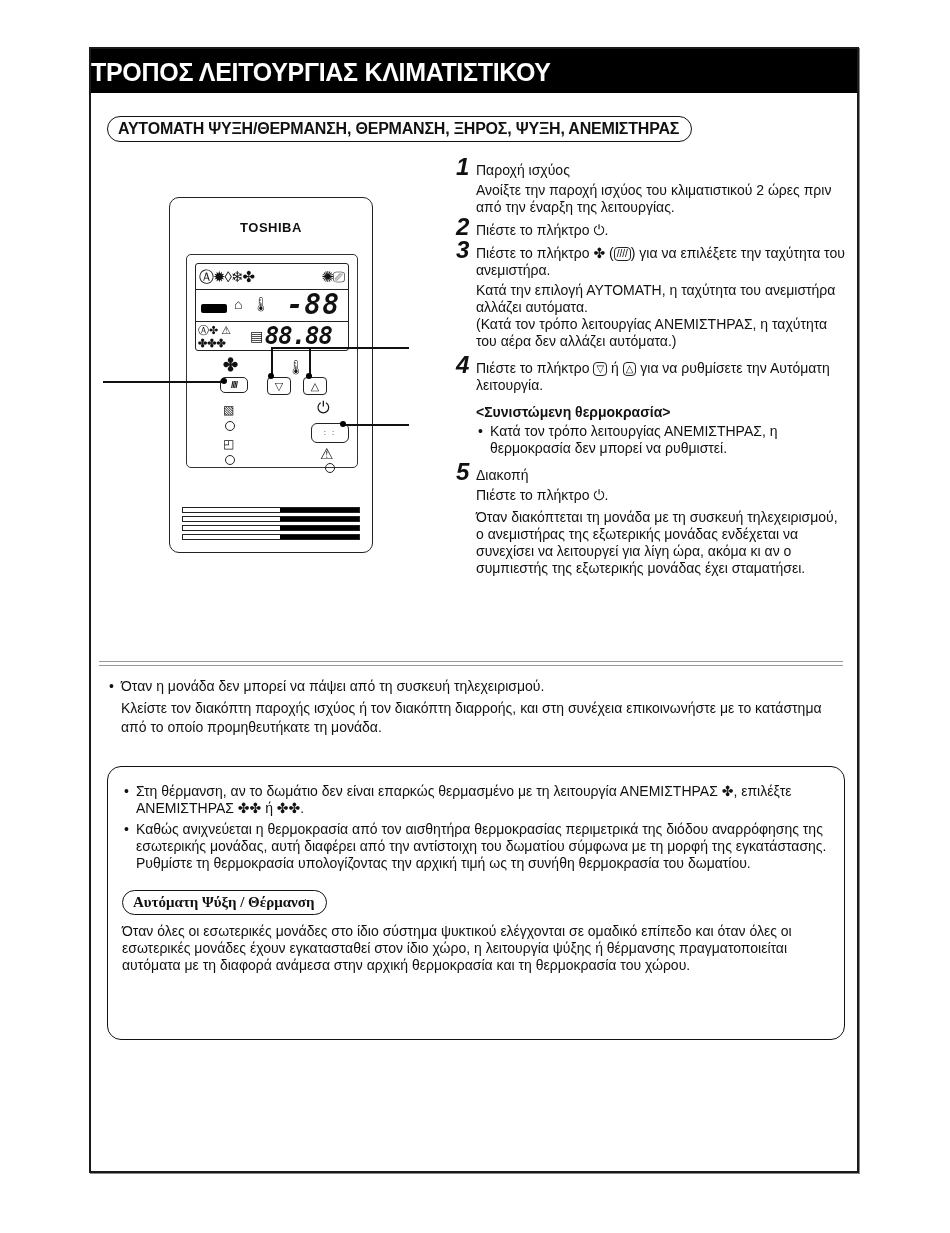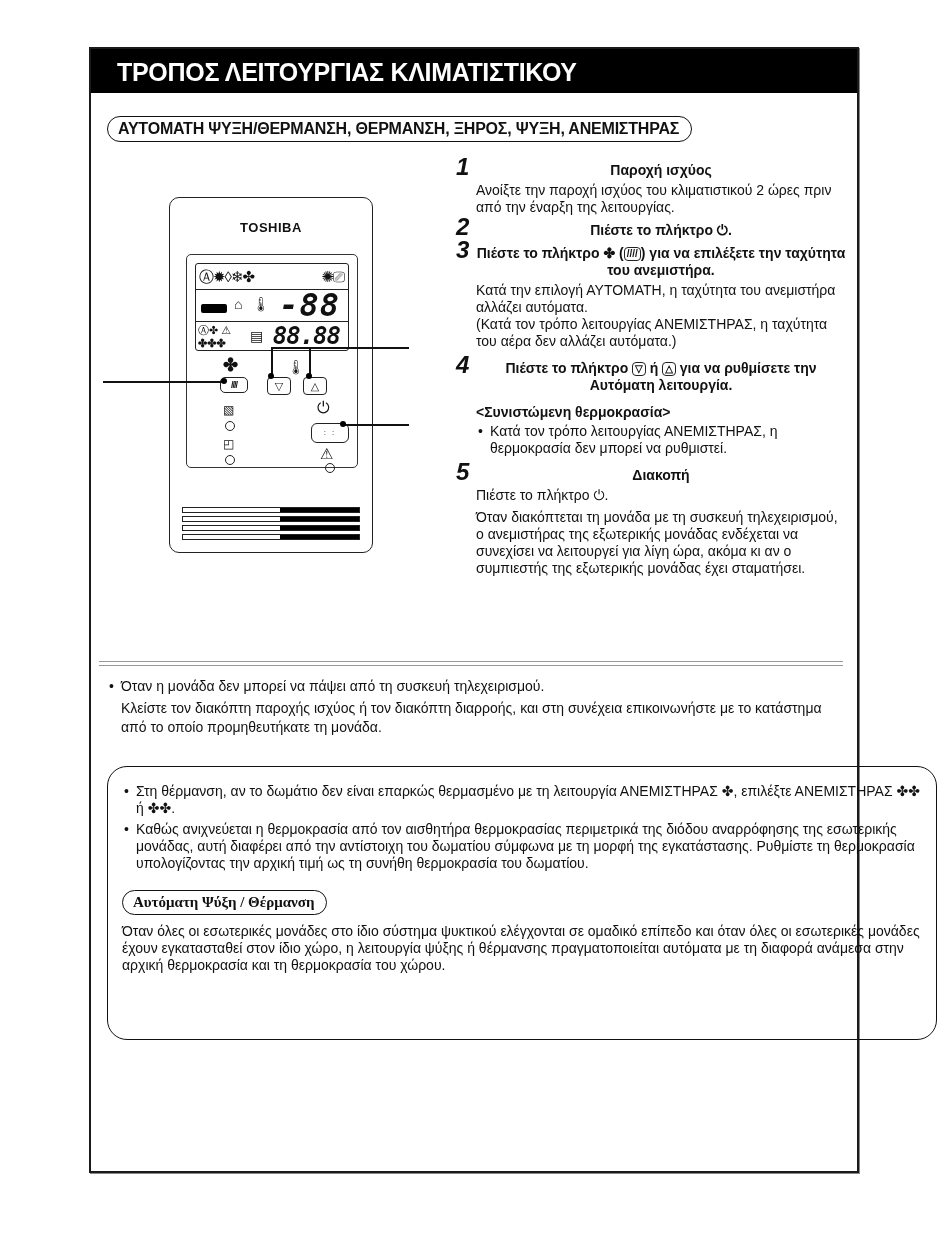--- a/index.html
+++ b/index.html
@@ -6,21 +6,21 @@
   body { width: 950px; height: 1233px; position: relative; font-family: "Liberation Sans", sans-serif; color: #111; }
   .page-frame {
     position: absolute; left: 89px; top: 47px; width: 770px; height: 1126px;
     border: 2px solid #1a1a1a; box-sizing: border-box; background: #fff;
     box-shadow: 1px 1px 0 #888;
   }
   .title-bar {
     position: absolute; left: 0; top: 0; right: 0; height: 44px;
     background: #000; color: #fff;
     font-size: 25px; font-weight: bold; letter-spacing: -0.3px;
-    line-height: 46px; padding-left: 26px;
+    line-height: 46px; padding-left: 0;
   }
   .section-pill {
     position: absolute; left: 16px; top: 67px;
     border: 1.5px solid #111; border-radius: 16px;
     padding: 3px 12px 3px 10px; font-size: 16px; font-weight: bold;
     letter-spacing: -0.2px; white-space: nowrap;
   }
   
   .remote {
     position: absolute; left: 78px; top: 148px; width: 204px; height: 356px;
@@ -31,22 +31,22 @@
     position: absolute; left: 16px; top: 56px; width: 172px; height: 214px;
     border: 1.2px solid #333; border-radius: 5px; box-sizing: border-box;
   }
   .lcd {
     position: absolute; left: 8px; top: 8px; width: 154px; height: 88px;
     border: 1.2px solid #222; border-radius: 3px; box-sizing: border-box;
   }
   .lcd-row1 { position:absolute; left:0; right:0; top:0; height:25px; border-bottom:1px solid #222; font-size:15px; line-height:25px; padding-left:3px; white-space:nowrap; letter-spacing:-1px; }
   .lcd-row2 { position:absolute; left:0; right:0; top:25px; height:32px; border-bottom:1px solid #222; }
   .lcd-row3 { position:absolute; left:0; right:0; top:57px; height:30px; }
-  .seg-big { position:absolute; right:8px; top:0px; font-family:"DejaVu Sans Mono", monospace; font-style:italic; font-weight:bold; font-size:32px; line-height:32px; letter-spacing:1px; }
-  .seg-mid { position:absolute; right:8px; top:1px; font-family:"DejaVu Sans Mono", monospace; font-style:italic; font-weight:bold; font-size:24px; line-height:28px; letter-spacing:-1px; }
+  .seg-big { position:absolute; right:8px; top:0px; font-family:"DejaVu Sans Mono", monospace; font-style:italic; font-weight:bold; font-size:28px; line-height:32px; letter-spacing:1px; }
+  .seg-mid { position:absolute; right:16px; top:1px; font-family:"DejaVu Sans Mono", monospace; font-style:italic; font-weight:bold; font-size:24px; line-height:28px; letter-spacing:-1px; }
   .black-bar { position:absolute; left:5px; top:15px; width:26px; height:9px; background:#000; border-radius:2px; }
   .tiny-ico { position:absolute; font-size:14px; line-height:16px; }
   .btn-fan {
     position:absolute; left:33px; top:122px; width:26px; height:14px;
     border:1.3px solid #222; border-radius:5px; font-size:9px; text-align:center; line-height:14px; font-weight:bold; letter-spacing:-1px;
   }
   .fan-ico { position:absolute; left:36px; top:99px; font-size:18px; font-weight:bold; }
   .btn-tri {
     position:absolute; top:122px; width:22px; height:16px; border:1.3px solid #222; border-radius:4px;
     text-align:center; font-size:11px; line-height:16px;
@@ -63,35 +63,35 @@
   .grille { position:absolute; left:12px; width:178px; height:6px; border:1.2px solid #222; box-sizing:border-box; }
   .grille::after { content:""; position:absolute; right:0; top:0; bottom:0; width:45%; background:#000; }
   .leader { position:absolute; background:#111; height:1.5px; }
   .leader-v { position:absolute; background:#111; width:1.5px; }
   .dot { position:absolute; width:6px; height:6px; background:#000; border-radius:50%; }
 
   
   .steps { position:absolute; left:365px; top:110px; width:390px; font-size:14px; line-height:17px; }
   .step { position:relative; padding-left:20px; margin-bottom:6px; }
   .step-num { position:absolute; left:0; top:-4px; font-size:24px; font-weight:bold; font-style:italic; }
-  .step-title { font-weight:bold; font-size:14px; display:block; margin-top:3px;text-align:center; }
+  .step-title { font-weight:normal; font-size:14px; display:block; margin-top:3px; }
   .step-body { display:block; margin-top:3px; }
   .sub-head { font-weight:bold; display:block; margin-top:10px; }
   .bullet { display:block; position:relative; padding-left:14px; margin-top:2px; }
   .bullet::before { content:"•"; position:absolute; left:2px; top:0; }
   .key-box { display:inline-block; border:1.2px solid #222; border-radius:4px; font-size:10px; line-height:12px; padding:0 2px; vertical-align:1px; }
 
   .double-rule { position:absolute; left:8px; right:14px; top:612px; height:3px; border-top:1px solid #999; border-bottom:1px solid #999; }
   .note { position:absolute; left:16px; top:626px; width:730px; font-size:14px; line-height:19px; }
   .note .bullet { padding-left:14px; }
   .note-cont { display:block; padding-left:14px; margin-top:3px; }
 
   .info-box {
-    position:absolute; left:16px; top:717px; width:830px; height:274px;
-    border:1.5px solid #111; border-radius:20px; box-sizing:border-box;
+    position:absolute; left:16px; top:717px; width:738px; height:274px;
+    border:1.5px solid #111; border-radius:14px; box-sizing:border-box;
     padding:14px 14px 6px 14px; font-size:14px; line-height:17px;
   }
   .info-box .bullet { margin-bottom:4px; }
   .sub-pill {
     display:inline-block; border:1.5px solid #111; border-radius:14px;
     padding:3px 12px 3px 10px; font-weight:bold; font-size:15px; margin-top:14px;font-family:Liberation Serif, serif;
   }
   .info-para { display:block; margin-top:8px; }
 </style>
 </head>

